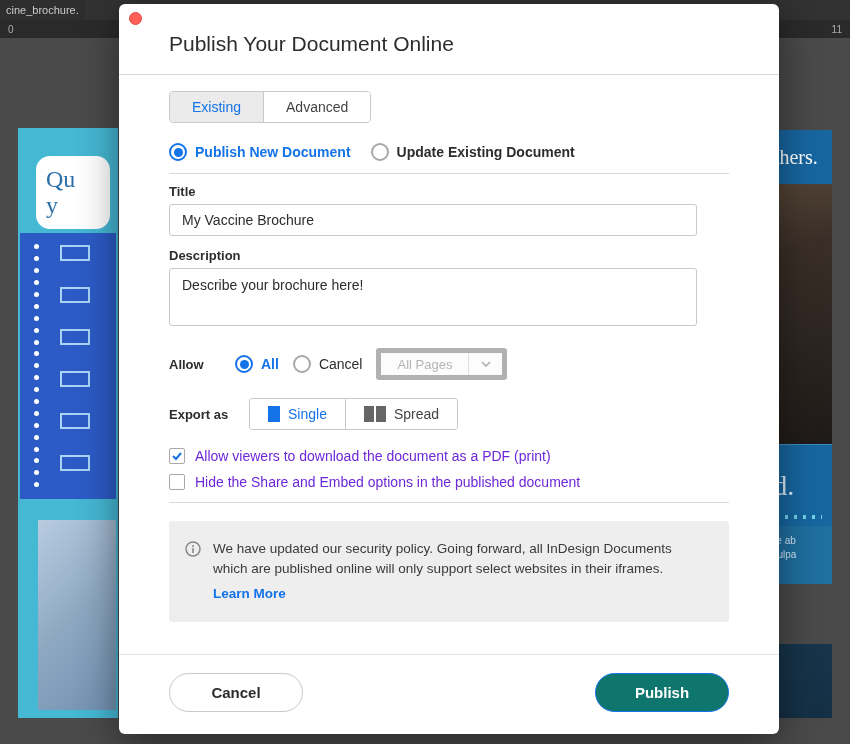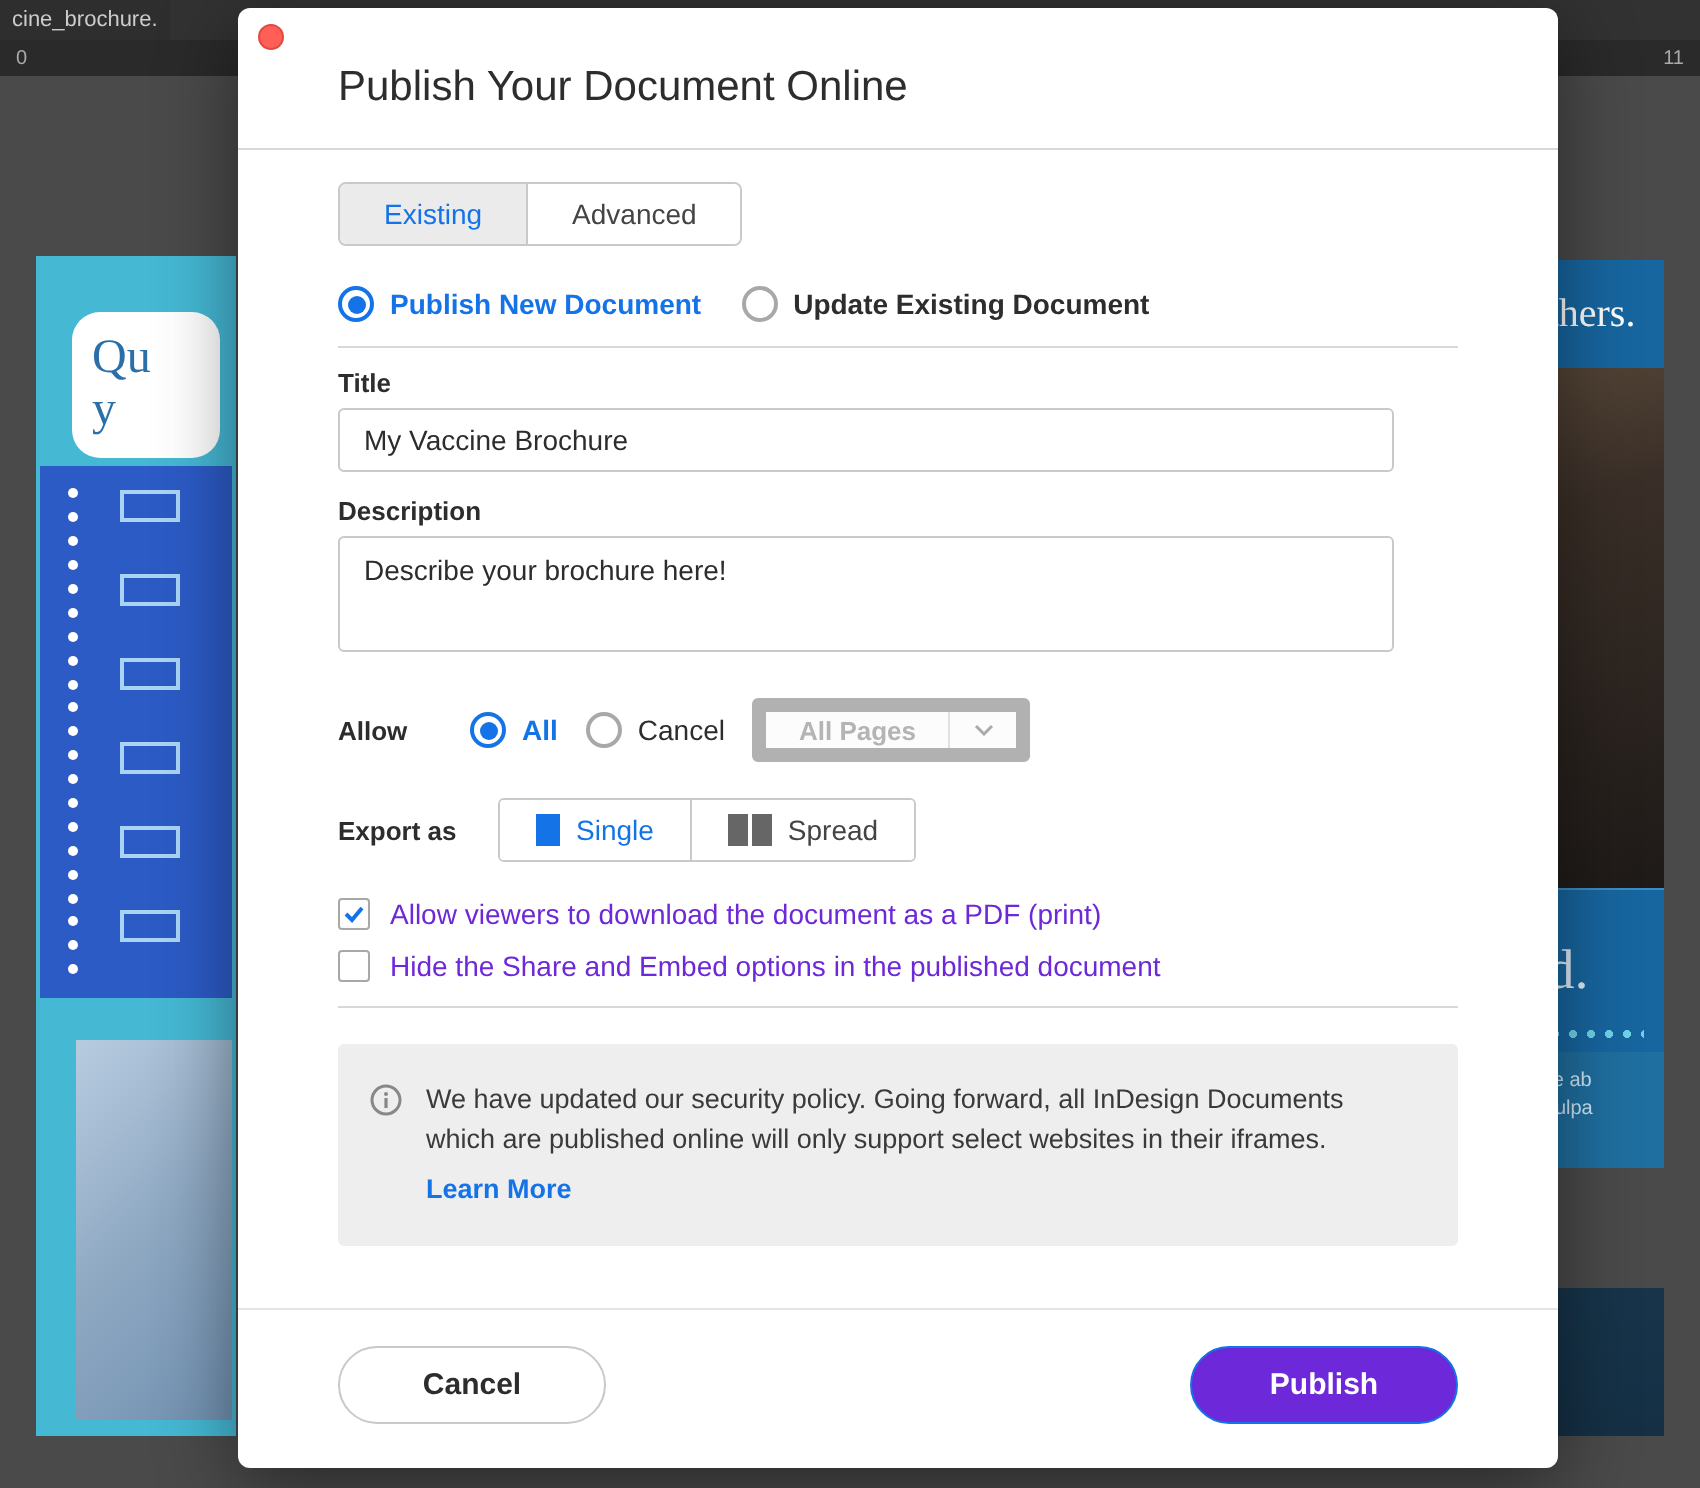--- a/index.html
+++ b/index.html
@@ -318,27 +318,26 @@
       gap: 14px;
       margin-bottom: 18px;
     }
     .inline-label {
       font-size: 13px;
       font-weight: 600;
       color: #2d2d2d;
       min-width: 52px;
     }
     .select-box {
-      border: 7px solid #737373;
+      border: 5px solid #737373;
       border-radius: 3px;
       display: flex;
       align-items: stretch;
       height: 32px;
       background: #fff;
-      font-weight: bold;
     }
     .select-box.disabled {
       opacity: 0.55;
       background: #fafafa;
     }
     .select-text {
       padding: 0 16px;
       display: flex;
       align-items: center;
       font-size: 13px;
@@ -456,21 +455,21 @@
       font-weight: 600;
       cursor: pointer;
       text-align: center;
     }
     .btn-secondary {
       background: #fff;
       border: 1px solid #c9c9c9;
       color: #2d2d2d;
     }
     .btn-primary {
-      background: #6d28d9;
+      background: #0f766e;
       border: 1px solid #1473e6;
       color: #fff;
     }
   </style>
 </head>
 <body>
 
 <div class="app-bg">
   <div class="tab-fragment">cine_brochure.</div>
   <div class="ruler">

